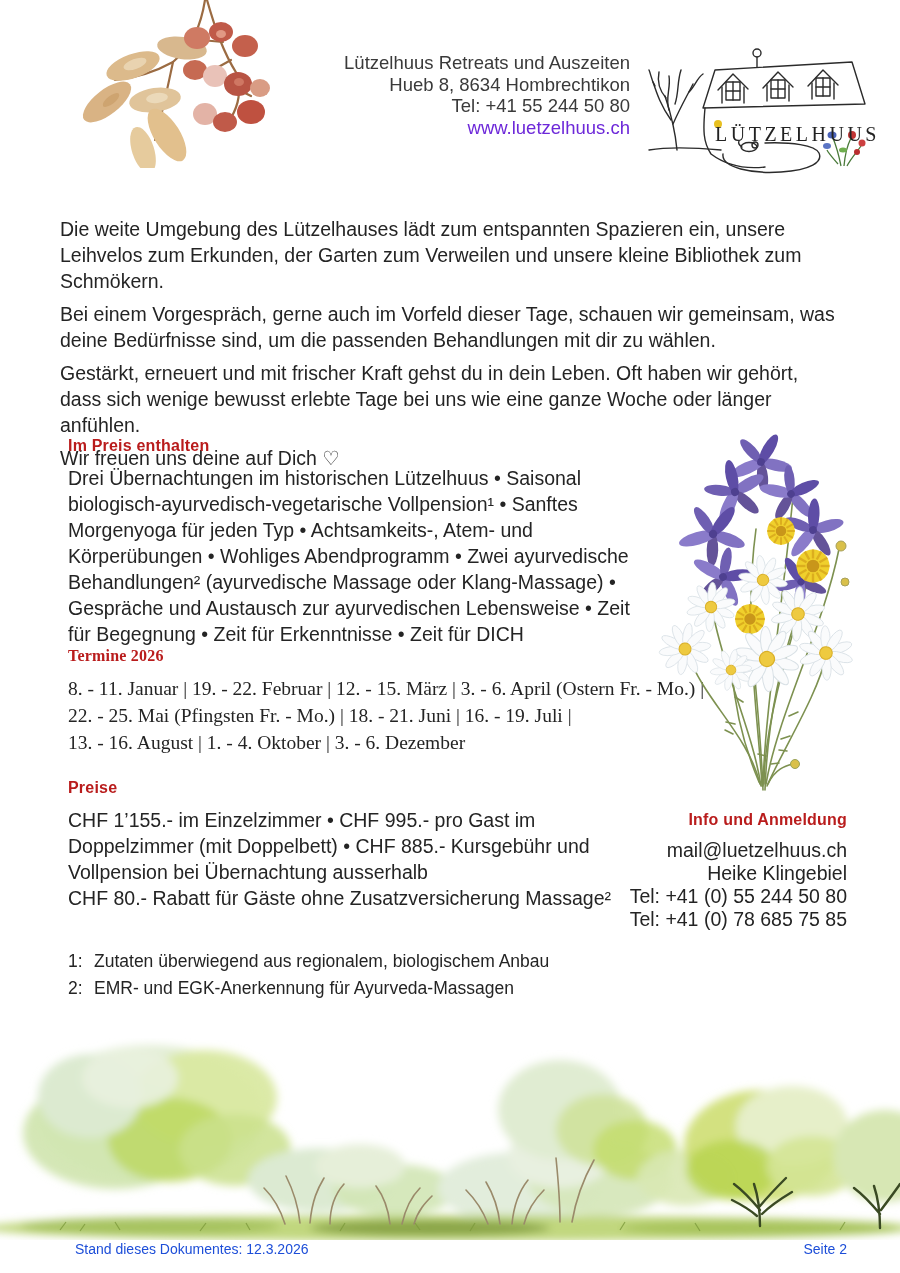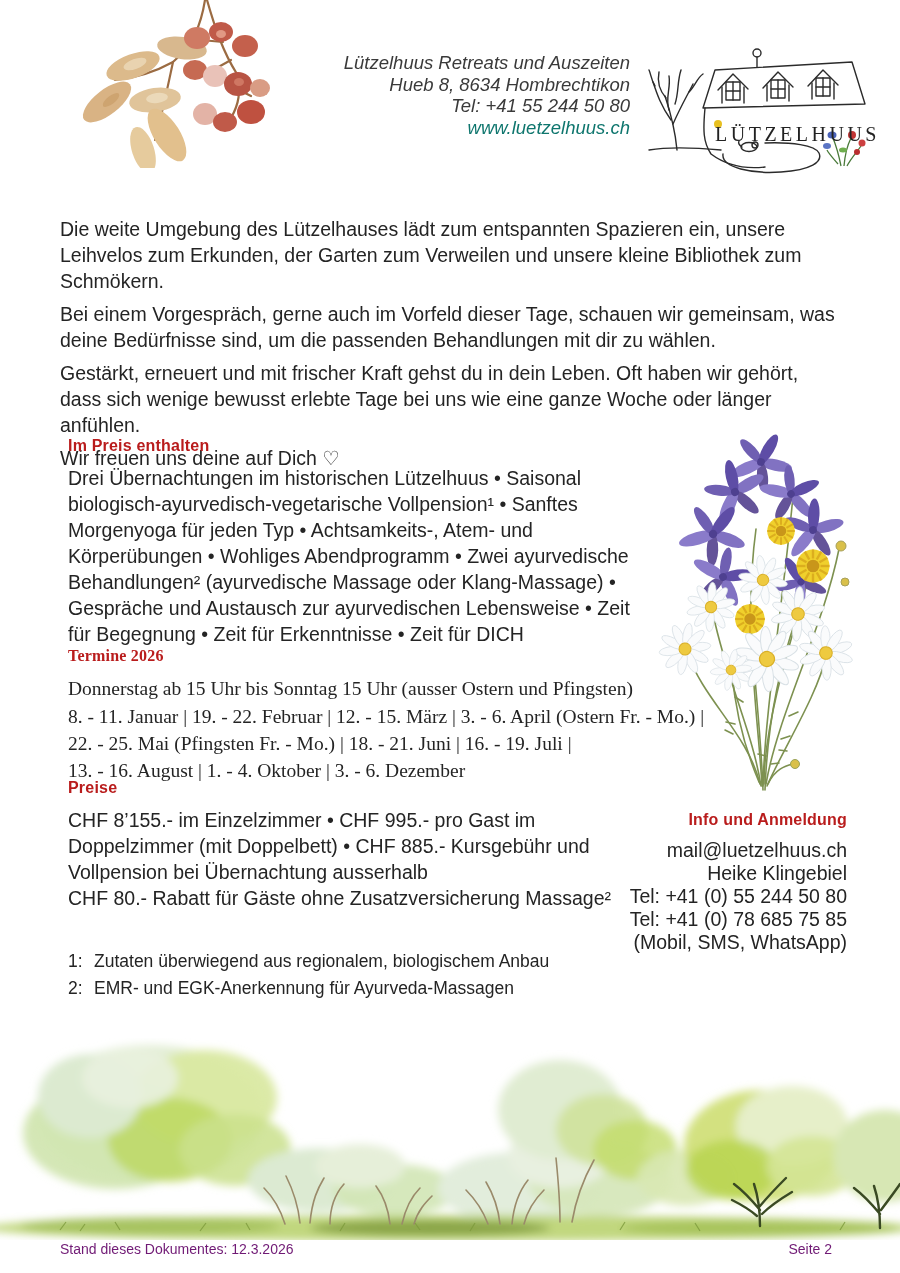--- a/index.html
+++ b/index.html
@@ -10,22 +10,22 @@
     color:#242424;
     -webkit-font-smoothing:antialiased;
   }
   .abs { position:absolute; }
 
   
   .contact {
     left:290px; top:52px; width:340px;
     text-align:right; font-size:18.5px; line-height:21.5px; color:#3a3a3a;
   }
-  .contact .line { white-space:nowrap;font-style:italic; }
-  .contact .link { color:#0f766e; text-decoration:none; }
+  .contact .line { white-space:nowrap; }
+  .contact .link { color:#6d28d9; text-decoration:none; }
 
   
   .body-text { font-size:19.5px; line-height:26px; color:#242424; }
   .intro { left:60px; top:216px; width:776px; }
   .intro p { margin:0 0 7px 0; }
 
   h2.sec {
     margin:0 0 5px 0; font-size:16px; line-height:28px;
     font-weight:700; color:#b91c1c; letter-spacing:0.2px;
   }
@@ -40,23 +40,23 @@
   }
   .info .line { font-size:19.5px; line-height:23px; white-space:nowrap; }
   .info .link { color:#242424; text-decoration:none; }
 
   .footnotes { left:68px; top:948px; width:560px; font-size:17.5px; line-height:27px; }
   .fn-row { display:flex; }
   .fn-num { width:26px; flex:0 0 26px; }
 
   
   .footer {
-    left:60px; top:1241px; width:772px;
+    left:75px; top:1241px; width:772px;
     display:flex; justify-content:space-between;
-    font-size:14px; color:#701a75;
+    font-size:14px; color:#1d4ed8;
   }
 
   
   .art-leaves    { left:55px;  top:0;      width:235px; height:168px; }
   .art-logo     { left:645px; top:26px;   width:238px; height:152px; }
   .art-bouquet  { left:643px; top:434px;  width:238px; height:362px; }
   .art-landscape{ left:0;     top:1038px; width:900px; height:202px; }
   svg { display:block; }
 </style>
 </head>
@@ -178,21 +178,20 @@
     <p>Wir freuen uns deine auf Dich ♡</p>
   </div>
 
   <div class="abs included">
     <h2 class="sec">Im Preis enthalten</h2>
     <div class="body-text">Drei Übernachtungen im historischen Lützelhuus • Saisonal biologisch-ayurvedisch-vegetarische Vollpension¹ • Sanftes Morgenyoga für jeden Typ • Achtsamkeits-, Atem- und Körperübungen • Wohliges Abendprogramm • Zwei ayurvedische Behandlungen² (ayurvedische Massage oder Klang-Massage) • Gespräche und Austausch zur ayurvedischen Lebensweise • Zeit für Begegnung • Zeit für Erkenntnisse • Zeit für DICH</div>
   </div>
 
   <div class="abs termine">
     <h2 class="sec">Termine 2026</h2>
-    <div class="body-text sub">Donnerstag ab 15 Uhr bis Sonntag 15 Uhr (ausser Ostern und Pfingsten)</div>
     <div class="body-text dates">
       <div>8. - 11. Januar | 19. - 22. Februar | 12. - 15. März | 3. - 6. April (Ostern Fr. - Mo.) |</div>
       <div>22. - 25. Mai (Pfingsten Fr. - Mo.) | 18. - 21. Juni | 16. - 19. Juli |</div>
       <div>13. - 16. August | 1. - 4. Oktober | 3. - 6. Dezember</div>
     </div>
   </div>
 
   <svg class="abs art-bouquet" viewBox="0 0 238 362" aria-hidden="true">
     <defs>
       <g id="daisy">
@@ -274,31 +273,30 @@
       <use href="#daisy" transform="translate(68,173) rotate(22) scale(0.95)"></use>
       <use href="#daisy" transform="translate(42,215) rotate(-8) scale(1.0)"></use>
       <use href="#daisy" transform="translate(124,225) rotate(15) scale(1.25)"></use>
       <use href="#daisy" transform="translate(183,219) rotate(-20) scale(1.05)"></use>
       <use href="#daisy" transform="translate(88,236) rotate(30) scale(0.8)"></use>
     </g>
   </svg>
 
   <div class="abs preise">
     <h2 class="sec">Preise</h2>
-    <p class="body-text">CHF 8’155.- im Einzelzimmer • CHF 995.- pro Gast im Doppelzimmer (mit Doppelbett) • CHF 885.- Kursgebühr und Vollpension bei Übernachtung ausserhalb</p>
+    <p class="body-text">CHF 1’155.- im Einzelzimmer • CHF 995.- pro Gast im Doppelzimmer (mit Doppelbett) • CHF 885.- Kursgebühr und Vollpension bei Übernachtung ausserhalb</p>
     <p class="body-text">CHF 80.- Rabatt für Gäste ohne Zusatzversicherung Massage²</p>
   </div>
 
   <div class="abs info">
     <h2 class="sec">Info und Anmeldung</h2>
     <div class="line"><a href="#" class="link">mail@luetzelhuus.ch</a></div>
     <div class="line">Heike Klingebiel</div>
     <div class="line">Tel: +41 (0) 55 244 50 80</div>
     <div class="line">Tel: +41 (0) 78 685 75 85</div>
-    <div class="line">(Mobil, SMS, WhatsApp)</div>
   </div>
 
   <div class="abs footnotes">
     <div class="fn-row">
       <span class="fn-num">1:</span>
       <span>Zutaten überwiegend aus regionalem, biologischem Anbau</span>
     </div>
     <div class="fn-row">
       <span class="fn-num">2:</span>
       <span>EMR- und EGK-Anerkennung für Ayurveda-Massagen</span>

